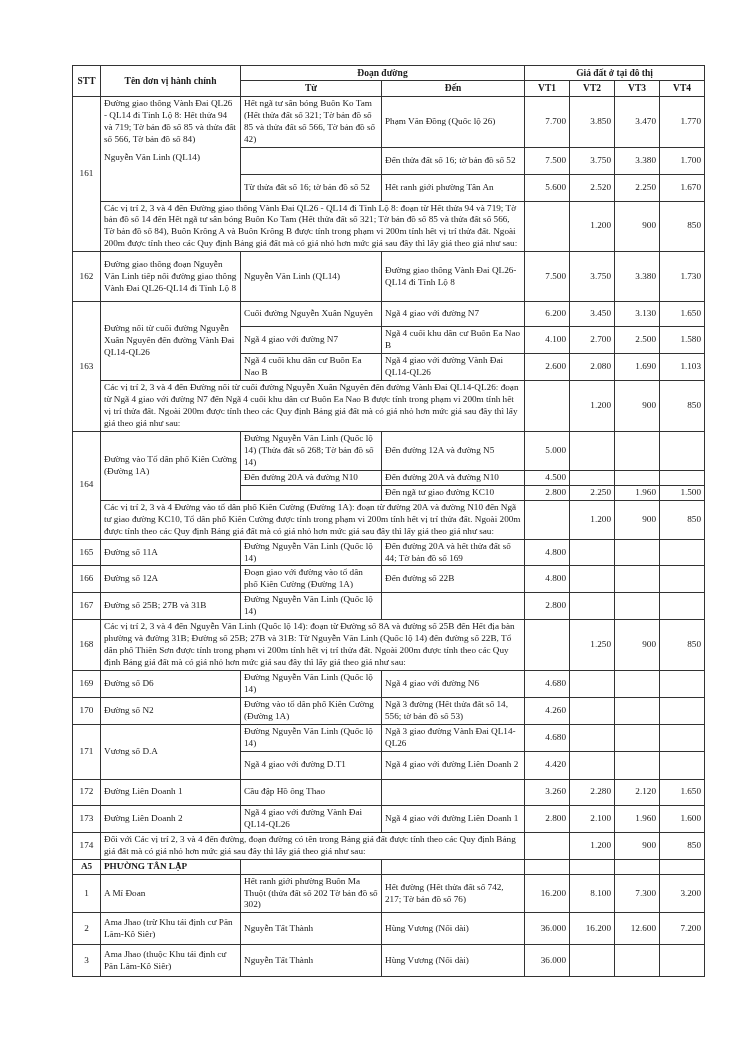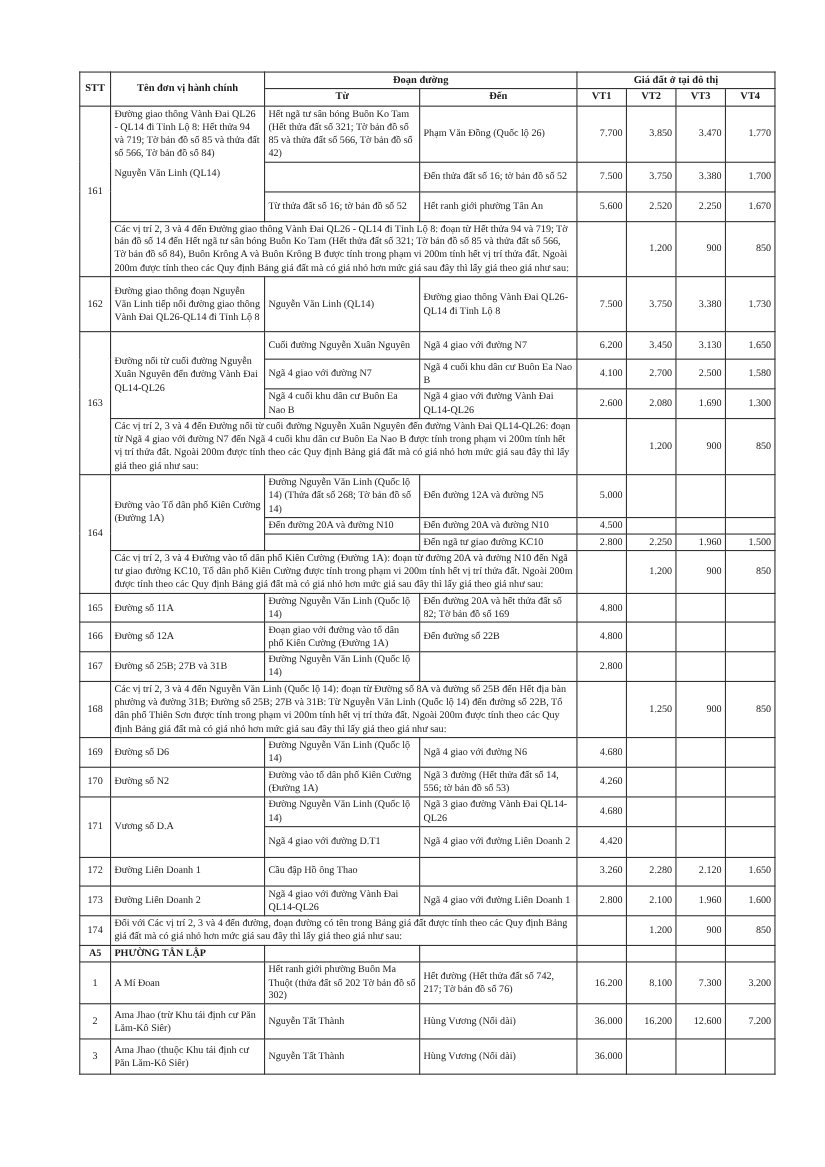--- a/index.html
+++ b/index.html
@@ -111,21 +111,21 @@
       <td class="num">2.700</td>
       <td class="num">2.500</td>
       <td class="num">1.580</td>
     </tr>
     <tr>
       <td>Ngã 4 cuối khu dân cư Buôn Ea Nao B</td>
       <td>Ngã 4 giao với đường Vành Đai QL14-QL26</td>
       <td class="num">2.600</td>
       <td class="num">2.080</td>
       <td class="num">1.690</td>
-      <td class="num">1.300</td>
+      <td class="num">1.103</td>
     </tr>
     <tr>
       <td colspan="3">Các vị trí 2, 3 và 4 đến Đường nối từ cuối đường Nguyễn Xuân Nguyên đến đường Vành Đai QL14-QL26: đoạn từ Ngã 4 giao với đường N7 đến Ngã 4 cuối khu dân cư Buôn Ea Nao B được tính trong phạm vi 200m tính hết vị trí thửa đất. Ngoài 200m được tính theo các Quy định Bảng giá đất mà có giá nhỏ hơn mức giá sau đây thì lấy giá theo giá như sau:</td>
       <td></td>
       <td class="num">1.200</td>
       <td class="num">900</td>
       <td class="num">850</td>
     </tr>
 
     <tr style="height:32px">
@@ -159,21 +159,21 @@
       <td></td>
       <td class="num">1.200</td>
       <td class="num">900</td>
       <td class="num">850</td>
     </tr>
 
     <tr>
       <td class="stt">165</td>
       <td>Đường số 11A</td>
       <td>Đường Nguyễn Văn Linh (Quốc lộ 14)</td>
-      <td>Đến đường 20A và hết thửa đất số 82; Tờ bản đồ số 169</td>
+      <td>Đến đường 20A và hết thửa đất số 44; Tờ bản đồ số 169</td>
       <td class="num">4.800</td>
       <td></td>
         <td></td>
         <td></td>
     </tr>
 
     <tr>
       <td class="stt">166</td>
       <td>Đường số 12A</td>
       <td>Đoạn giao với đường vào tổ dân phố Kiên Cường (Đường 1A)</td>

